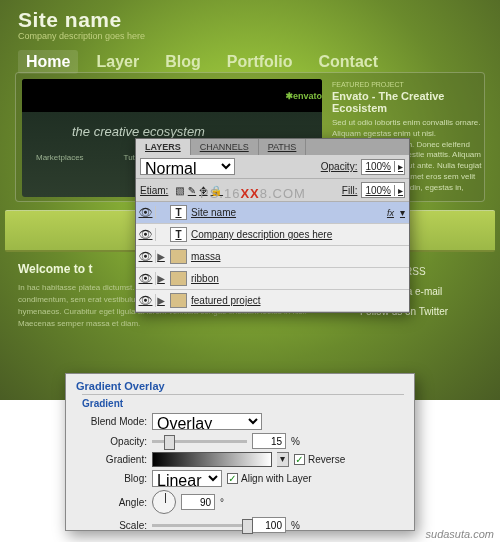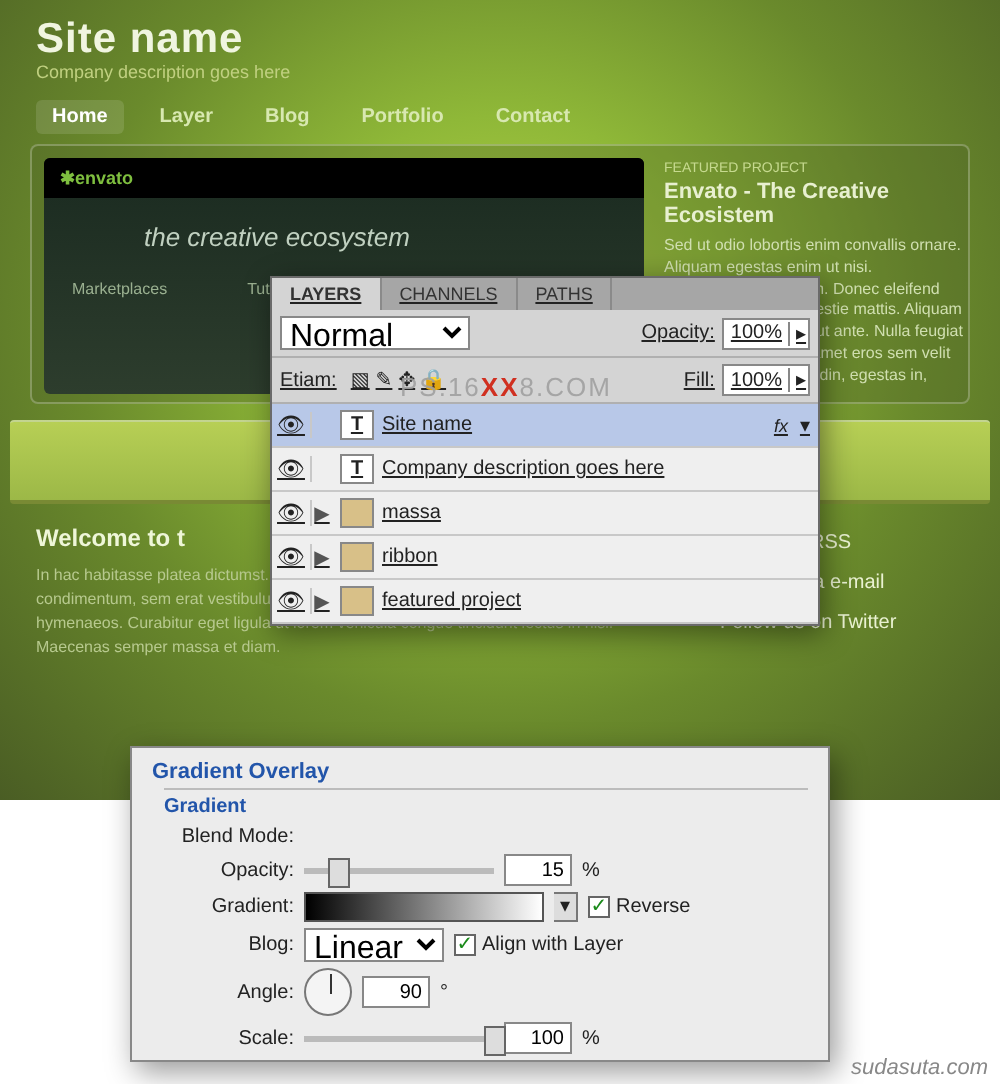--- a/index.html
+++ b/index.html
@@ -6,32 +6,32 @@
   body { width: 500px; height: 542px; background: #fff; position: relative; overflow: hidden; }
 
   
   .site-bg {
     position: absolute; inset: 0 0 auto 0;
     width: 500px; height: 400px;
     background: radial-gradient(ellipse at 50% 40%, #b8d44a 0%, #8fb838 30%, #6a8a2c 60%, #4a5d24 100%);
   }
   .site-name { position: absolute; top: 8px; left: 18px; color: #f0f5e0; font-size: 21px; font-weight: bold; letter-spacing: .5px; }
   .site-desc { position: absolute; top: 31px; left: 18px; color: #c0d080; font-size: 9px; }
-  .nav { position: absolute; top: 50px; left: 18px; display: flex; gap: 10px; font-size: 10px; font-weight: bold; }
+  .nav { position: absolute; top: 50px; left: 18px; display: flex; gap: 10px; font-size: 16px; font-weight: bold; }
   .nav span { color: #d8e8b0; padding: 3px 8px; border-radius: 3px; }
   .nav span.active { background: rgba(255,255,255,0.12); color:#fff; }
   .hero-box {
     position: absolute; top: 72px; left: 15px; width: 470px; height: 130px;
     background: rgba(80,100,40,.35); border: 1px solid rgba(255,255,255,.25); border-radius: 4px;
   }
   .envato {
     position: absolute; top: 6px; left: 6px; width: 300px; height: 118px;
     background: linear-gradient(#1a2a20, #2d3d2d); border-radius: 3px; overflow: hidden;
   }
-  .envato-bar { height: 20px; background: #000; display:flex; align-items:center; padding-left:8px; }
+  .envato-bar { height: 33px; background: #000; display:flex; align-items:center; padding-left:8px;justify-content:flex-end; }
   .envato-logo { color:#7fbf3f; font-size:9px; font-weight:bold; }
   .envato-tag { color:#c0d0c0; font-size:13px; font-style:italic; margin:12px 0 0 50px; }
   .marketplaces { display:flex; gap:40px; color:#9ab090; font-size:8px; margin:14px 0 0 14px; }
   .hero-right { position:absolute; top:8px; left:316px; width:150px; color:#e8f0d0; font-size:8px; }
   .hero-right .hr-label{ color:#c6da8f; font-size:7px;}
   .hero-right .hr-title{ font-size:11px; font-weight:bold; margin:2px 0 4px;}
   .hero-right .hr-body{ line-height:1.35; color:#d0dfb0;}
   .hero-right .hr-link{ color:#fff; margin-top:8px; display:block; font-weight:bold;}
   .ribbon {
     position:absolute; top:210px; left:5px; width:490px; height:42px;
@@ -199,20 +199,21 @@
   </div>
 </div>
 <div class="wm"><span>PS.16</span><span class="xx">XX</span><span>8.COM</span></div>
 
 <div class="grad">
   <div class="g-overlay">Gradient Overlay</div>
   <div class="g-section">Gradient</div>
 
   <div class="g-row">
     <span class="lbl">Blend Mode:</span>
+    <select class="small" style="width:110px"><option>Overlay</option></select>
   </div>
   <div class="g-row">
     <span class="lbl">Opacity:</span>
     <div class="slider s15"></div>
     <input type="text" value="15" style="">
     <span>%</span>
   </div>
   <div class="g-row">
     <span class="lbl">Gradient:</span>
     <div class="gradswatch"></div>

